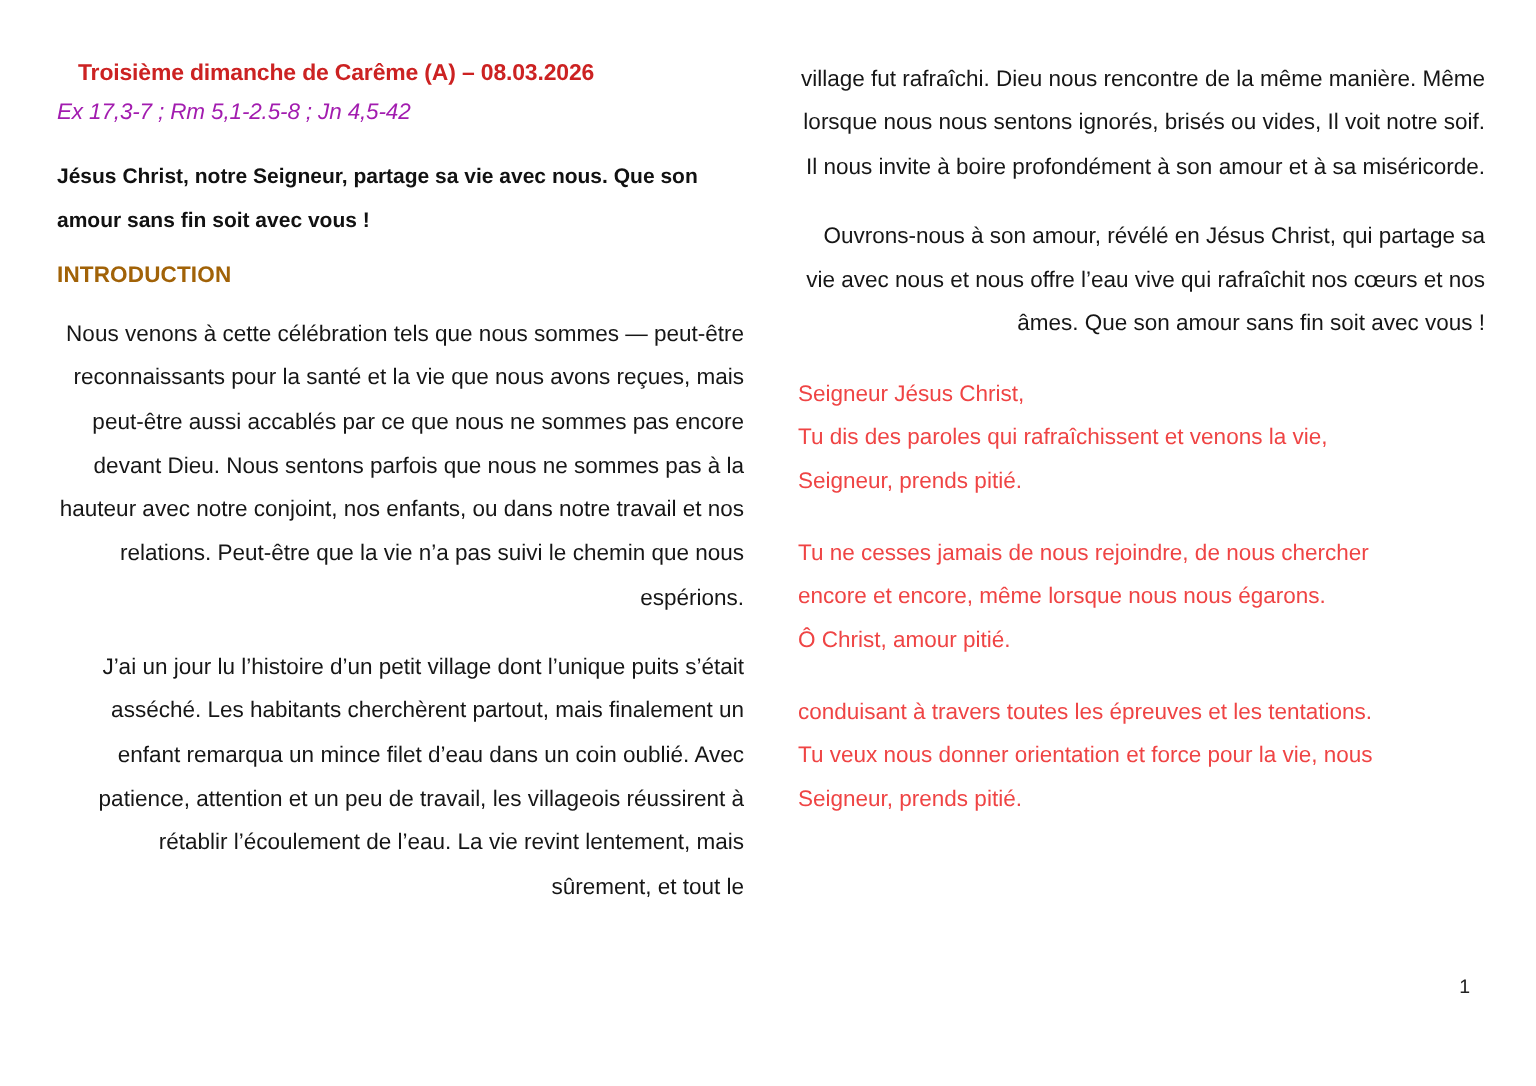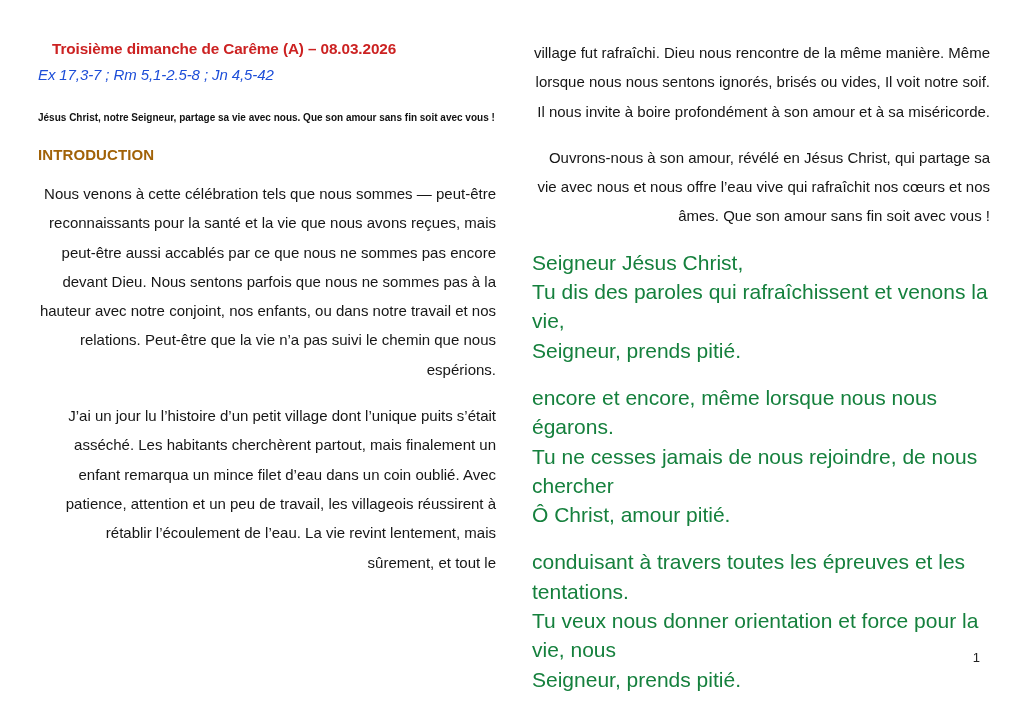--- a/index.html
+++ b/index.html
@@ -44,27 +44,27 @@
     font-size: 15.3px;
     font-weight: bold;
     color: #cc2222;
     line-height: 21px;
     margin: 0 0 5px 14px;
     letter-spacing: -0.1px;
   }
   .doc-readings {
     font-size: 15px;
     font-style: italic;
-    color: #1d4ed8;
+    color: #a21caf;
     line-height: 21px;
     margin: 0 0 18px 0;
     letter-spacing: -0.1px;
   }
   .lead {
-    font-size: 10px;
+    font-size: 14px;
     font-weight: bold;
     color: #111111;
     line-height: 29px;
     margin: 0 0 12px 0;
   }
   .section-heading {
     font-size: 15px;
     font-weight: bold;
     color: #a16207;
     line-height: 22px;
@@ -74,23 +74,23 @@
   .para {
     font-size: 15px;
     line-height: 29.3px;
     color: #161616;
     margin: 0 0 17px 0;
     text-align: right;
   }
   .para:last-child { margin-bottom: 0; }
 
   .stanza {
-    font-size: 21px;
+    font-size: 15px;
     line-height: 29.3px;
-    color: #15803d;
+    color: #ef4444;
     margin: 0 0 18px 0;
   }
   .stanza .ln { display: block; }
   .stanza:last-child { margin-bottom: 0; }
 
   .page-number {
     position: absolute;
     right: 44px;
     bottom: 58px;
     font-size: 13px;
@@ -129,22 +129,22 @@
       <p class="para">Ouvrons-nous à son amour, révélé en Jésus Christ, qui partage sa vie avec nous et nous offre l’eau vive qui rafraîchit nos cœurs et nos âmes. Que son amour sans fin soit avec vous !</p>
 
 
       <div class="stanza">
         <span class="ln">Seigneur Jésus Christ,</span>
         <span class="ln">Tu dis des paroles qui rafraîchissent et venons la vie,</span>
         <span class="ln">Seigneur, prends pitié.</span>
       </div>
 
       <div class="stanza">
+        <span class="ln">Tu ne cesses jamais de nous rejoindre, de nous chercher</span>
         <span class="ln">encore et encore, même lorsque nous nous égarons.</span>
-        <span class="ln">Tu ne cesses jamais de nous rejoindre, de nous chercher</span>
         <span class="ln">Ô Christ, amour pitié.</span>
       </div>
 
       <div class="stanza">
         <span class="ln">conduisant à travers toutes les épreuves et les tentations.</span>
         <span class="ln">Tu veux nous donner orientation et force pour la vie, nous</span>
         <span class="ln">Seigneur, prends pitié.</span>
       </div>
 
     </div>

